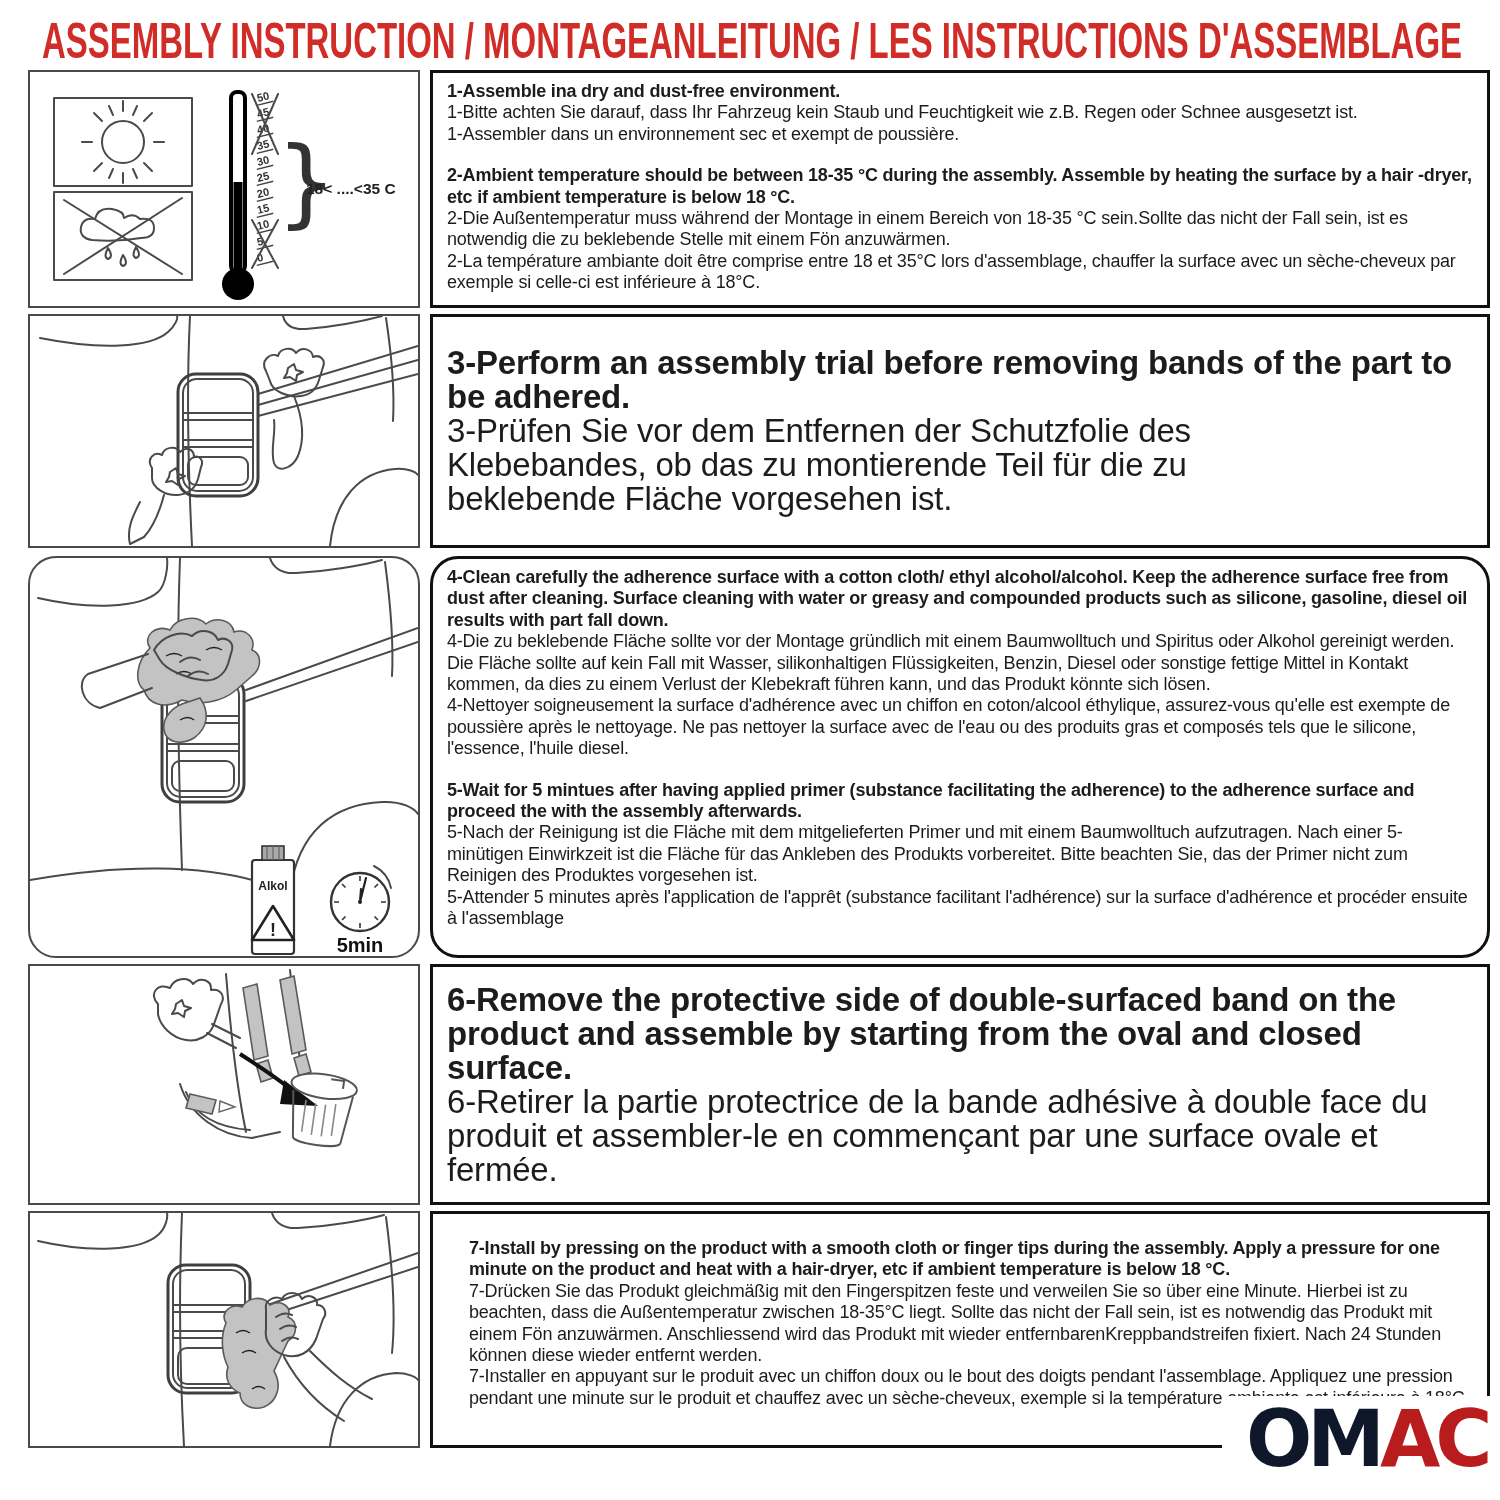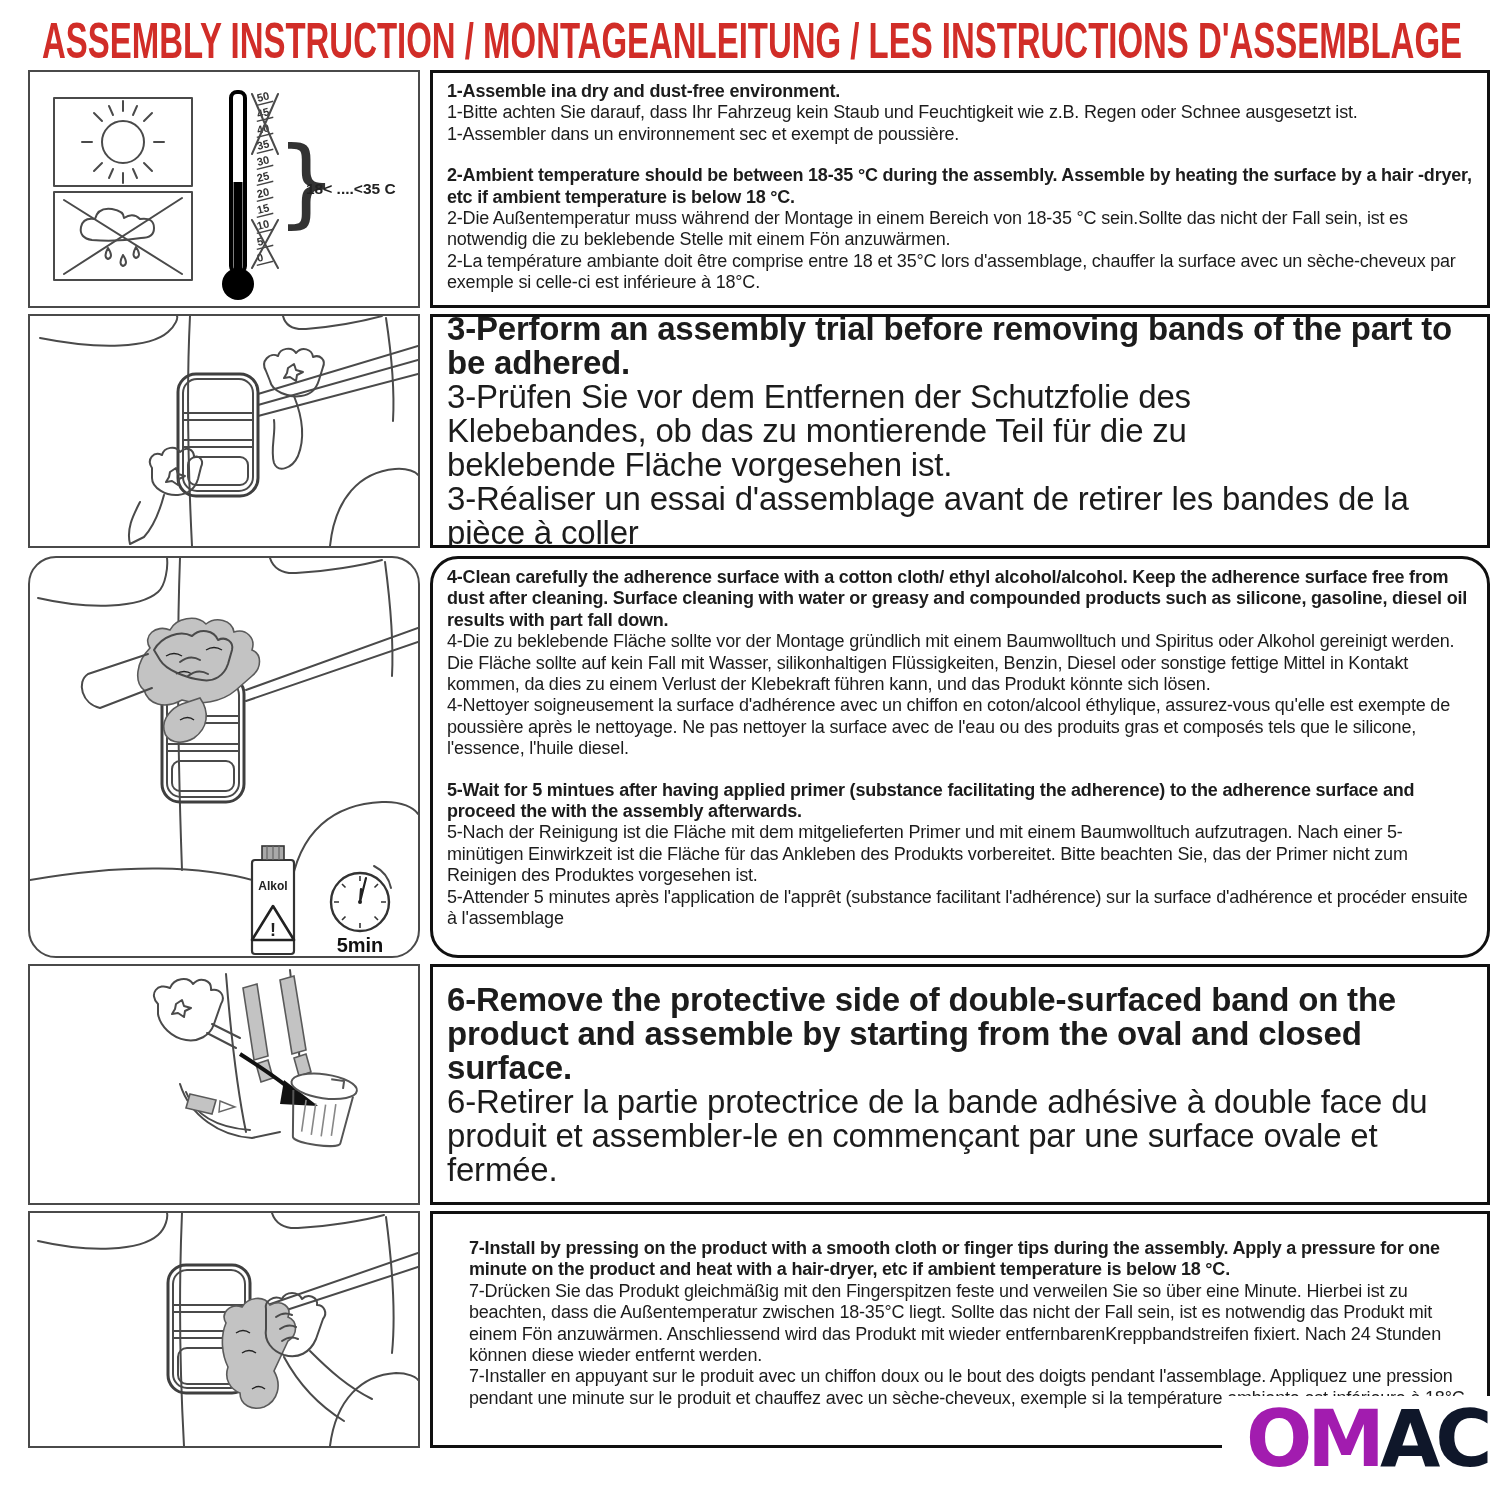--- a/index.html
+++ b/index.html
@@ -17,22 +17,22 @@
   .t-sm p{font-size:18px;line-height:21.4px;letter-spacing:-0.2px;}
   .t-lg p{font-size:33px;line-height:34px;letter-spacing:-0.2px;}
   .b{font-weight:bold;}
   .gap{margin-top:20px;}
   .vcenter{display:flex;flex-direction:column;justify-content:center;}
   .r5.txtbox{padding-top:24px;padding-left:36px;}
   .maxw-de2{max-width:880px;}
   .maxw-90{max-width:990px;}
   .logo{position:absolute;left:1222px;top:1396px;background:#fff;padding:4px 10px 12px 24px;z-index:5;
         font-family:"DejaVu Sans",sans-serif;font-weight:bold;font-size:78px;letter-spacing:-5px;line-height:1;}
-  .lb{color:#a21caf;}
-  .lr{color:#0f172a;}
+  .lb{color:#0f172a;}
+  .lr{color:#b91c1c;}
   svg{display:block;}
   .line{stroke:#4a4a4a;stroke-width:2;fill:none;stroke-linecap:round;stroke-linejoin:round;}
   .thick{stroke:#3f3f3f;stroke-width:3;fill:none;stroke-linejoin:round;}
   .gray{fill:#c3c3c3;stroke:#5a5a5a;stroke-width:1.6;}
   .ink{stroke:#222;fill:none;}
 </style>
 </head>
 <body>
 
 <div class="page">
@@ -145,21 +145,20 @@
       <g>
         <path class="line" d="M122,152 C116,143 124,135 132,139 C134,131 146,129 150,136 C156,130 164,133 164,141 C170,139 174,145 171,151 L168,163 C165,173 158,178 148,179 C136,180 122,172 122,162 Z"></path>
         <path class="line" d="M140,156 l6,-4 l2,6 l7,2 l-6,3 l-1,6 l-6,-4 l-6,1 l3,-5 z"></path>
         <path class="line" d="M134,179 C130,194 124,210 114,221 L100,228 C96,212 104,198 110,186"></path>
       </g>
     </svg>
   </div>
   <div class="txtbox t-lg r2 vcenter">
     <p class="b">3-Perform an assembly trial before removing bands of the part to be adhered.</p>
     <p class="maxw-de2">3-Prüfen Sie vor dem Entfernen der Schutzfolie des Klebebandes, ob das zu montierende Teil für die zu beklebende Fläche vorgesehen ist.</p>
-    <p>3-Réaliser un essai d'assemblage avant de retirer les bandes de la pièce à coller</p>
   </div>
 
   <div class="imgbox r3">
     <svg width="388" height="398" viewBox="0 0 388 398">
       <g>
         <path class="line" d="M150,0 C147,80 148,200 152,312"></path>
         <path class="line" d="M8,40 C60,52 110,50 128,34 C136,27 138,8 137,0"></path>
         <path class="line" d="M240,0 C243,10 252,16 266,15 C296,13 330,8 352,2"></path>
         <path class="line" d="M355,4 C360,42 364,80 362,118"></path>
         <path class="line" d="M216,132 L388,70 M216,143 L388,84"></path>

